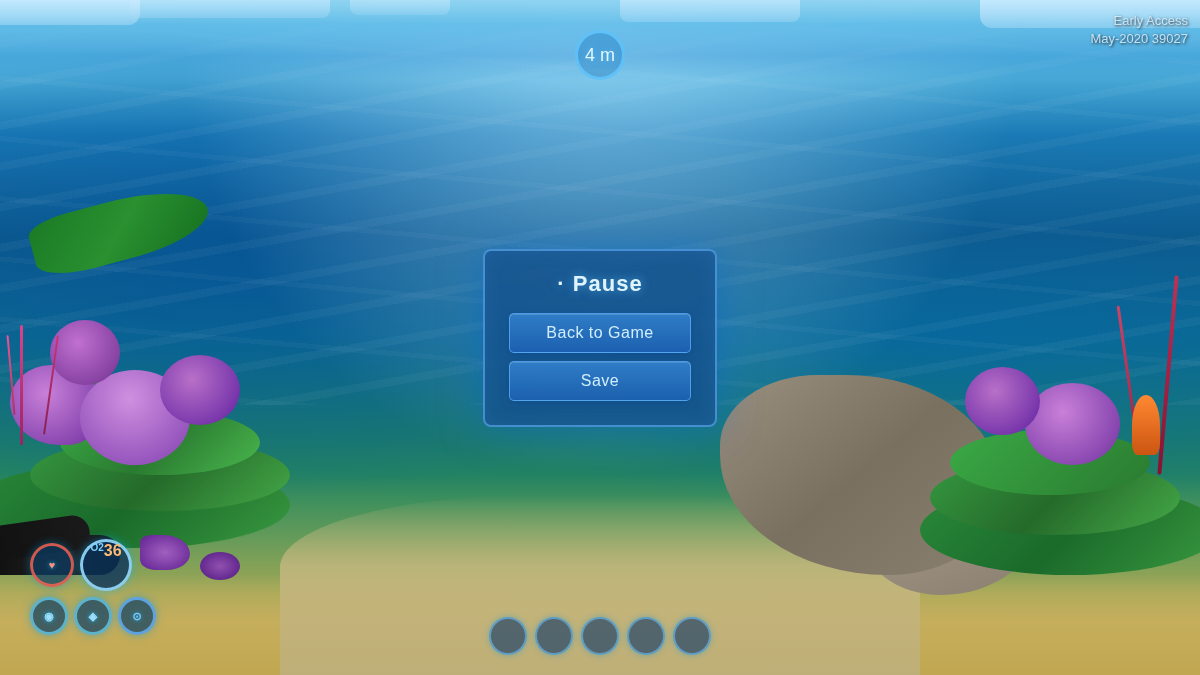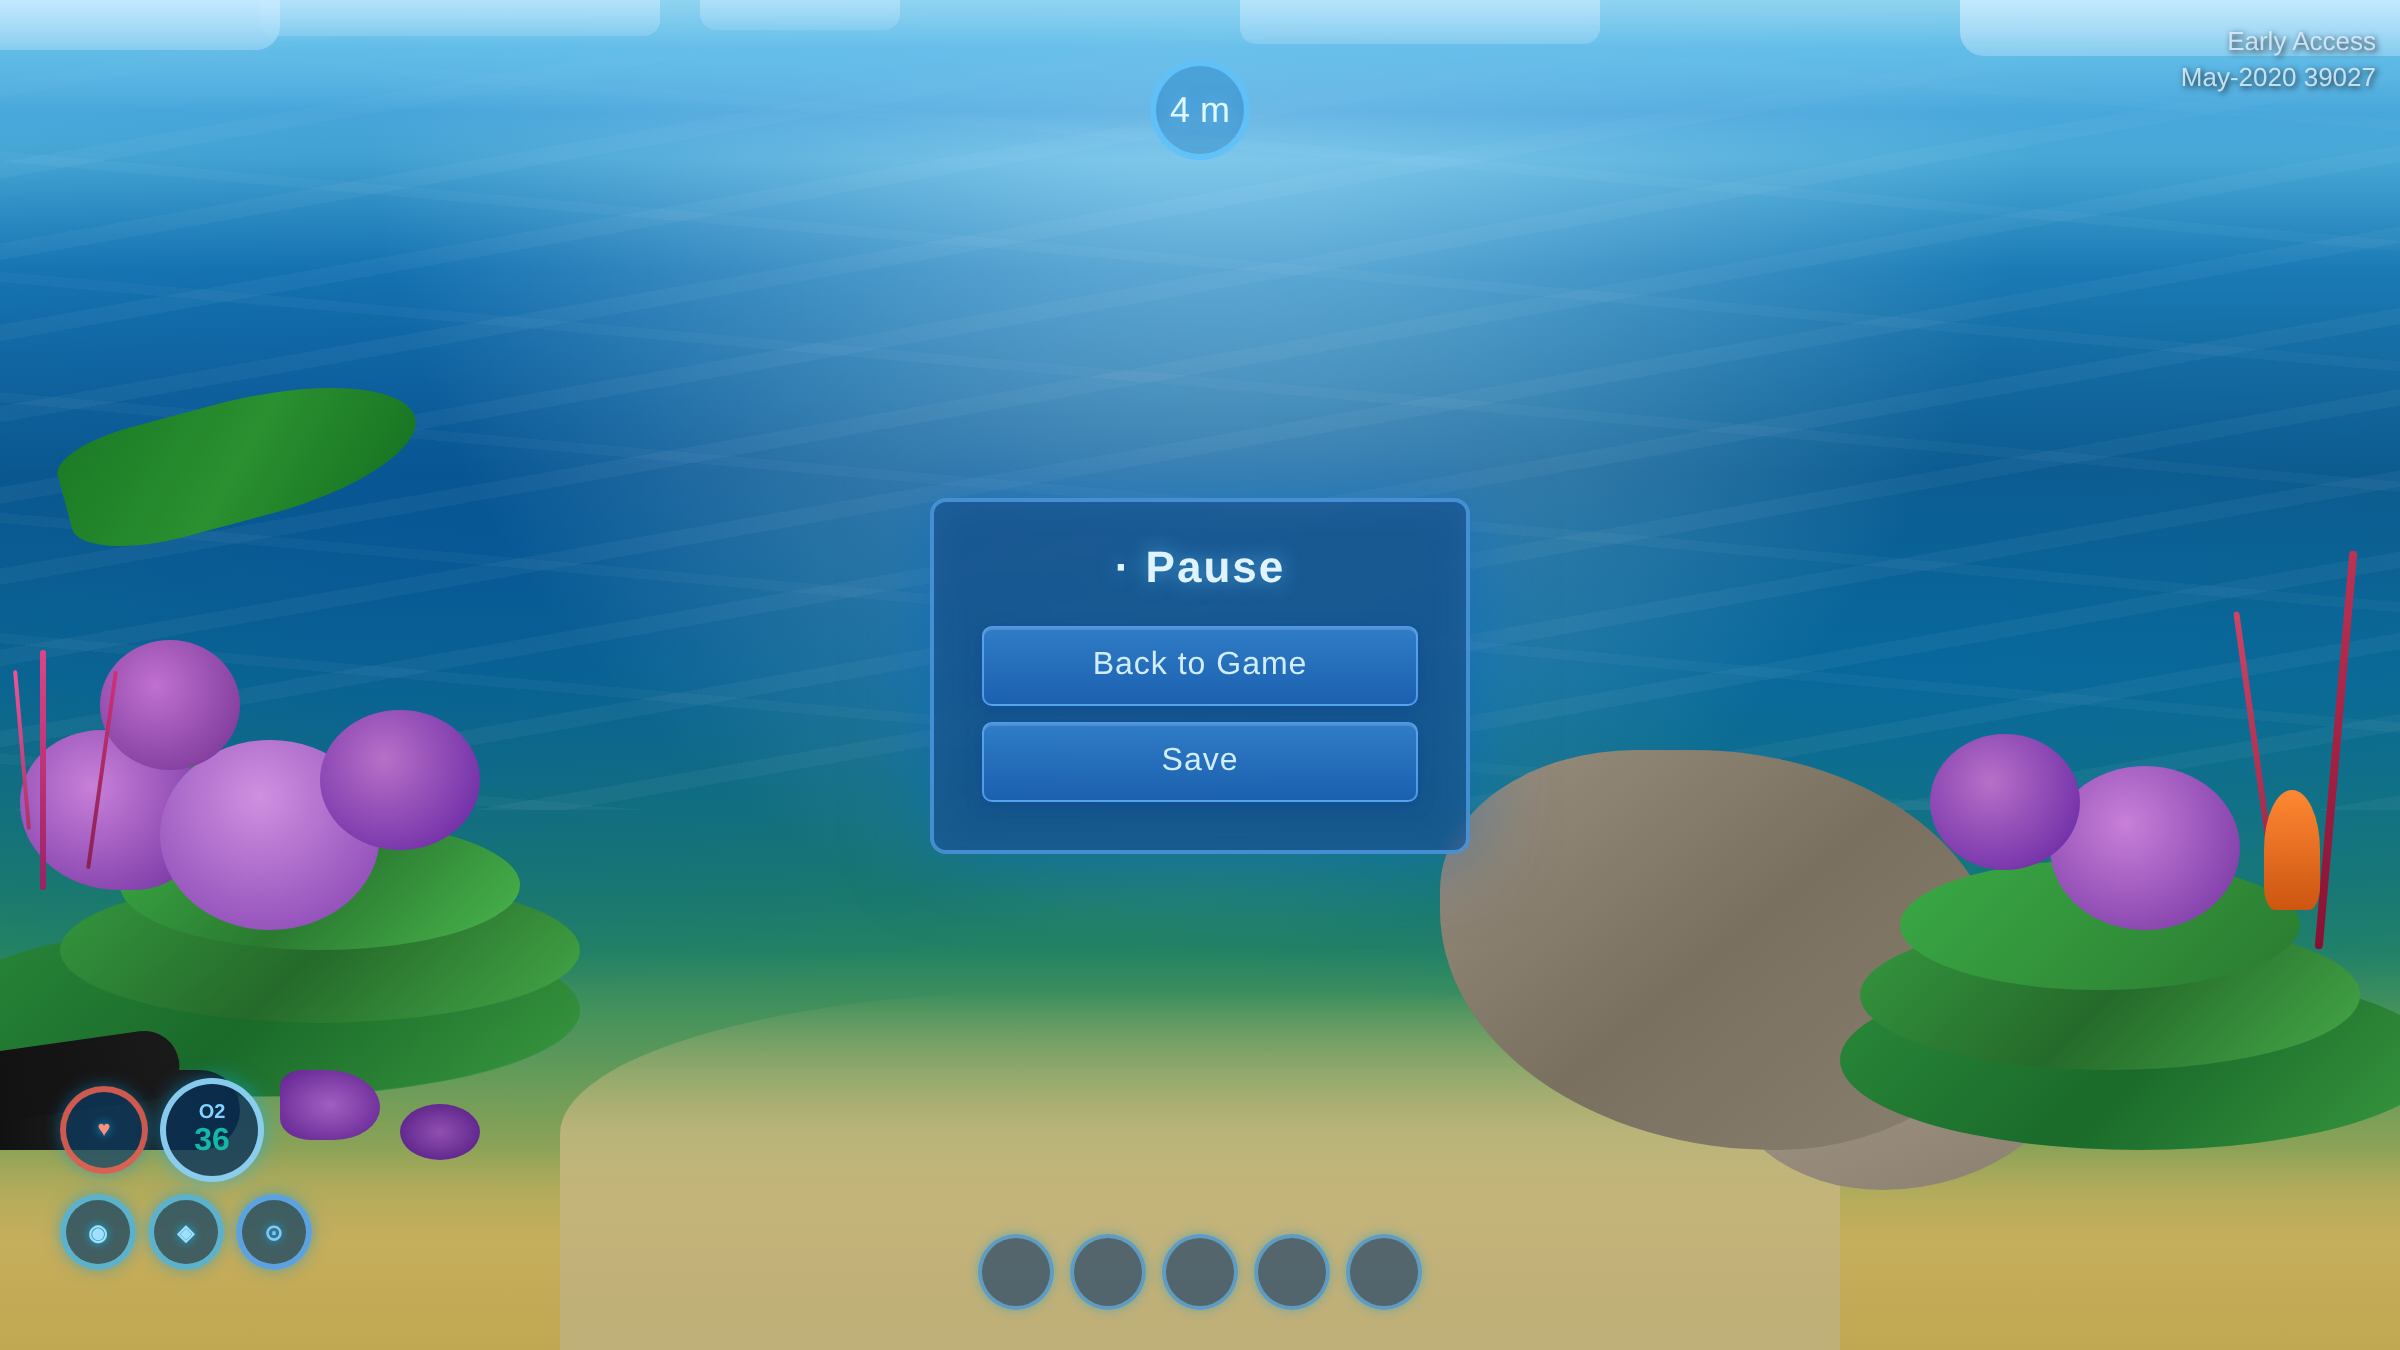--- a/index.html
+++ b/index.html
@@ -154,21 +154,21 @@
       align-items: center;
       justify-content: center;
       z-index: 30;
     }
 
     .pause-menu {
       background: rgba(20, 80, 140, 0.82);
       border: 2px solid rgba(100, 180, 255, 0.6);
       border-radius: 8px;
       padding: 20px 24px 24px;
-      width: 270px;
+      width: 234px;
       display: flex;
       flex-direction: column;
       align-items: center;
       gap: 8px;
       backdrop-filter: blur(4px);
       box-shadow: 0 0 40px rgba(0,100,200,0.5), inset 0 0 20px rgba(100,180,255,0.1);
     }
 
     .pause-title {
       color: #e0f4ff;
@@ -245,39 +245,38 @@
       border-color: rgba(100,180,255,0.8);
       color: #80c8ff;
     }
 
     .hud-o2 {
       width: 52px;
       height: 52px;
       border-radius: 50%;
       border: 3px solid rgba(150,220,255,0.9);
       display: flex;
-      flex-direction: column;
-      align-items: center;
+      align-items: flex-start;
       justify-content: center;
       background: rgba(10,50,90,0.8);
       color: #c0eeff;
       font-size: 10px;
       font-weight: bold;
       box-shadow: 0 0 10px rgba(0,180,255,0.5);
     }
 
     .hud-o2 .o2-label {
       font-size: 10px;
       color: #80d4ff;
     }
 
     .hud-o2 .o2-value {
       font-size: 16px;
       font-weight: bold;
-      color: #14b8a6;
+      color: #fdba74;
     }
 
     
     .hotbar {
       position: absolute;
       bottom: 20px;
       left: 50%;
       transform: translateX(-50%);
       z-index: 20;
       display: flex;

